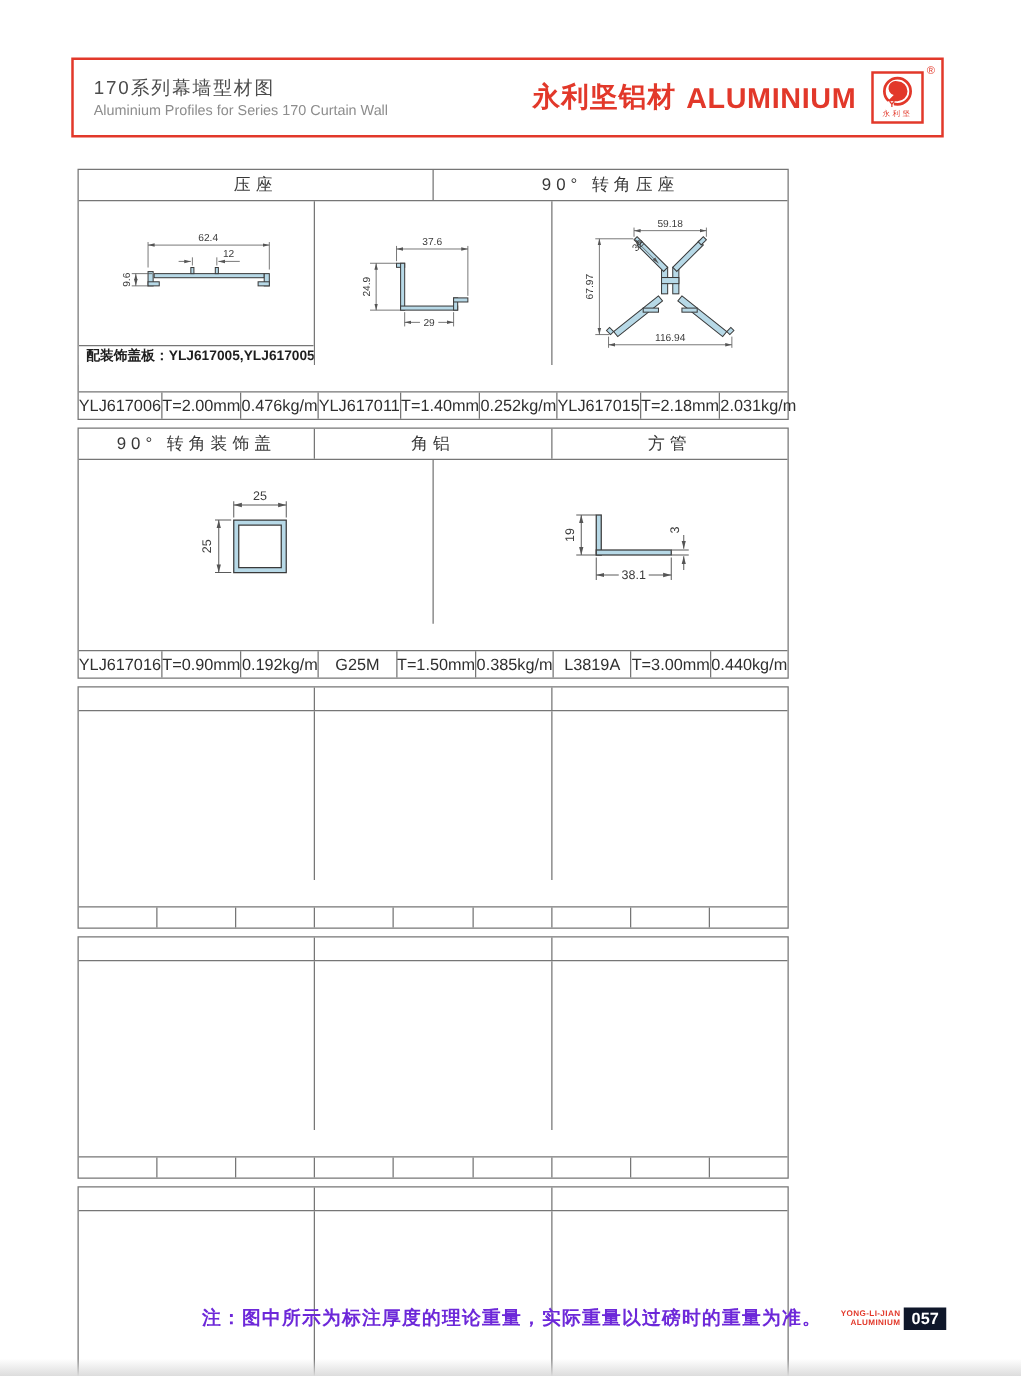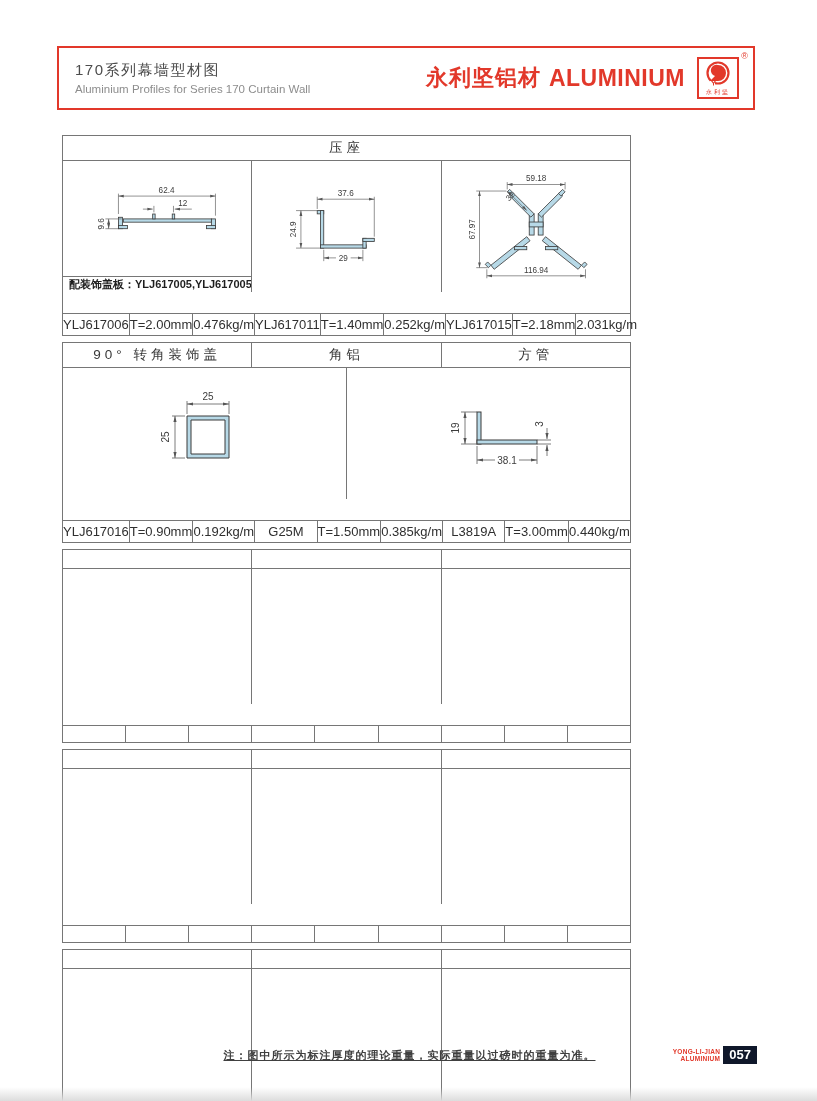--- a/index.html
+++ b/index.html
@@ -45,21 +45,21 @@
   .block.empty .brow { height:135px; }
   .block.empty .irow { height:17px; }
 
   
   .outl { fill:#b7d9e7; stroke:#3a3a3a; stroke-width:1; }
   .dln  { stroke:#5a5a5a; stroke-width:0.8; fill:none; }
   .dim  { font-size:10px; fill:#3c3c3c; font-family:"Liberation Sans", sans-serif; }
 
   
   .footer { position:absolute; left:62px; top:1042px; width:695px; height:26px; }
-  .footer-note { text-align:center; font-size:11px; font-weight:bold; color:#404040; line-height:26px; letter-spacing:1px;text-decoration:underline; }
+  .footer-note { text-align:center; font-size:15px; font-weight:bold; color:#6d28d9; line-height:26px; letter-spacing:1px; }
   .badge { position:absolute; right:0; top:4px; display:flex; align-items:center; }
   .badge-lines { text-align:right; margin-right:3px; color:#e2382a; font-weight:bold;
                  font-size:6.5px; line-height:7px; letter-spacing:.3px; }
   .badge-num { background:#0f172a; color:#fff; font-size:13px; font-weight:bold; padding:1px 6px 2px; }
   .page-edge { position:absolute; left:0; right:0; bottom:0; height:14px;
                background:linear-gradient(rgba(255,255,255,0), #dcdcdc); }
 </style>
 </head>
 <body>
 
@@ -92,20 +92,21 @@
         <span class="reg-mark">®</span>
       </div>
     </div>
   </div>
 
   <div class="content">
 
     <div class="block">
       <div class="hrow">
         <div class="hcell">压座</div>
+        <div class="hcell">90° 转角压座</div>
       </div>
       <div class="brow">
 
         <div class="bcell">
           <svg class="drawing short" viewBox="0 0 231 115">
 
             <rect class="outl" x="74" y="58" width="108" height="4"></rect>
             <rect class="outl" x="68" y="56" width="5" height="14"></rect>
             <rect class="outl" x="68" y="66" width="11" height="4"></rect>
             <rect class="outl" x="182" y="58" width="5" height="12"></rect>

